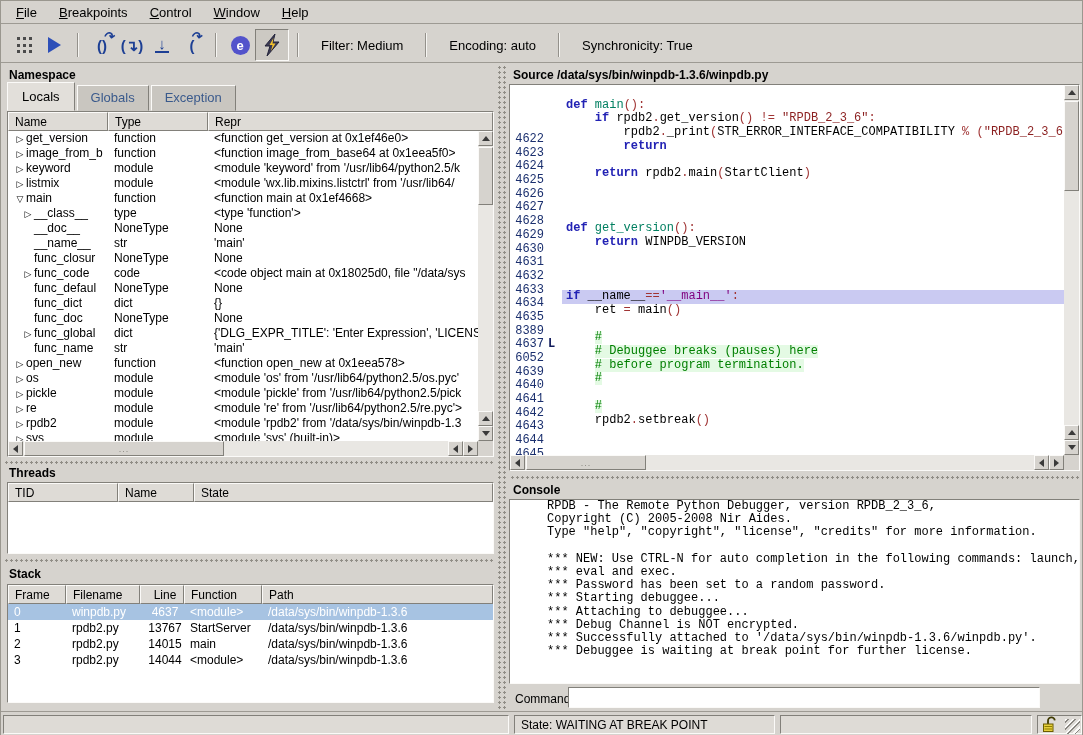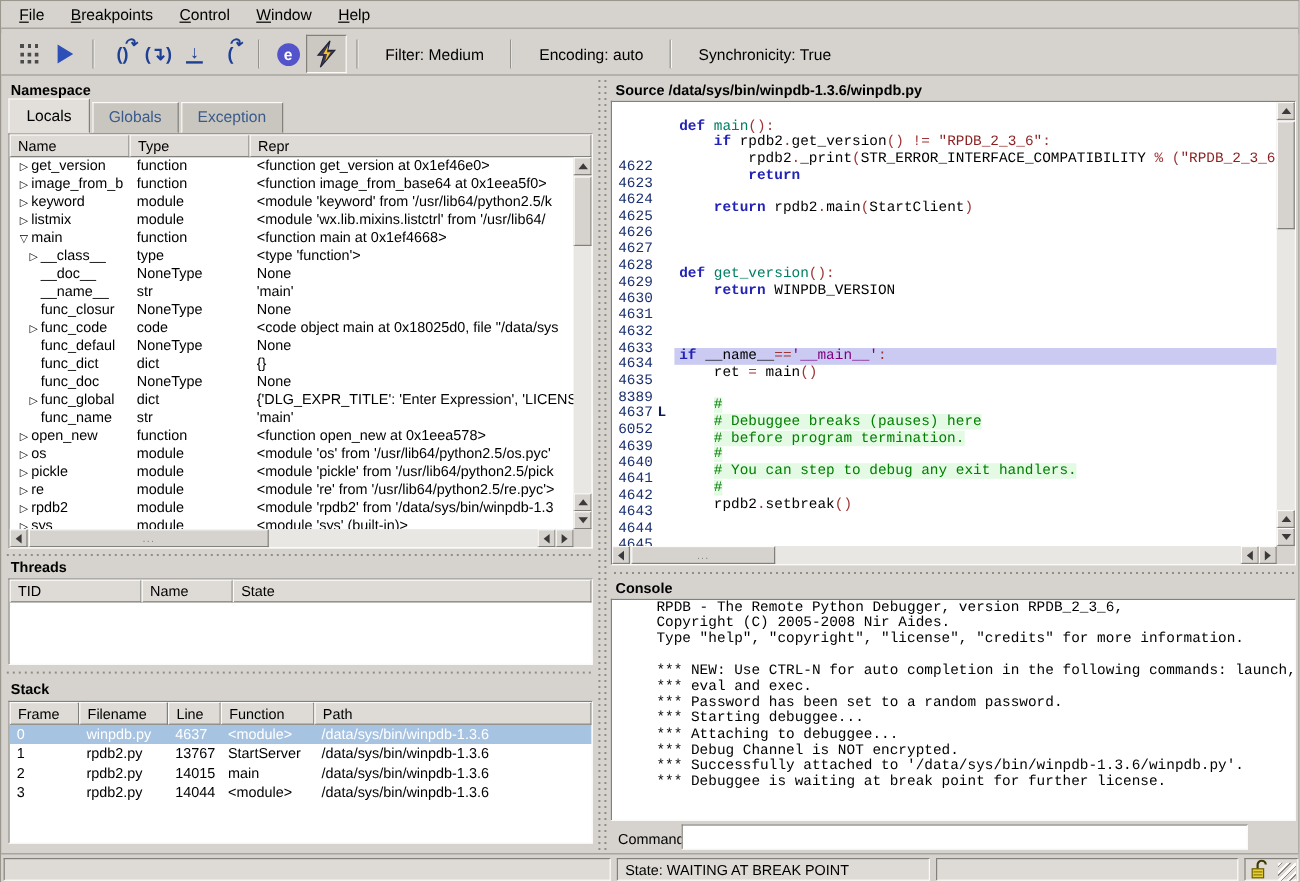--- a/index.html
+++ b/index.html
@@ -51,21 +51,21 @@
   .hdr-cell{box-sizing:border-box;border:1px solid;border-color:#fbfaf8 #82807a #82807a #fbfaf8;background:#dedbd6;
             font-size:12px;padding:2px 0 0 6px;overflow:hidden;white-space:nowrap;}
   .row{display:flex;font-size:12px;white-space:nowrap;}
   .row.sel{background:var(--sel-bg,#a7c3e2);color:#fff;}
   .cell{box-sizing:border-box;padding-left:6px;overflow:hidden;white-space:nowrap;}
   
   .c-name{width:100px;} .c-type{width:100px;} .c-repr{flex:1;}
   
   .c-tid{width:110px;} .c-tname{width:76px;} .c-state{flex:1;}
   
-  .c-frame{width:58px;} .c-file{width:74px;} .c-line{width:44px;} .c-func{width:78px;} .c-path{flex:1;}
+  .c-frame{width:58px;} .c-file{width:74px;} .c-line{width:44px;text-align:center;} .c-func{width:78px;} .c-path{flex:1;}
 
   #ns-rows{position:absolute;left:0;top:19px;right:15px;bottom:15px;overflow:hidden;}
   .ns-row{height:15px;line-height:15px;}
   .tree-arrow{display:inline-block;width:12px;font-size:9px;text-align:center;color:#000;}
   .ind1{padding-left:14px;}
   .thr-row,.stk-row{height:16px;line-height:16px;}
 
   
   .sb{position:absolute;background:#e9e7e3;}
   .sb-btn{position:absolute;width:15px;height:15px;box-sizing:border-box;background:#d6d3ce;
@@ -536,21 +536,21 @@
             <span class="num">4643</span>
             <span class="mark"></span>
           </span>
           <span class="codetext"><span class="st">    </span><span class="scm">#</span></span>
         </div>
         <div class="src-line">
           <span class="gut">
             <span class="num">4644</span>
             <span class="mark"></span>
           </span>
-          <span class="codetext"><span class="st">    </span><span class="scm"># You can step to debug any exit handlers.</span></span>
+          <span class="codetext"><span class="st">    </span></span>
         </div>
         <div class="src-line">
           <span class="gut">
             <span class="num">4645</span>
             <span class="mark"></span>
           </span>
           <span class="codetext"><span class="st">    </span><span class="scm">#</span></span>
         </div>
         <div class="src-line">
           <span class="gut">

